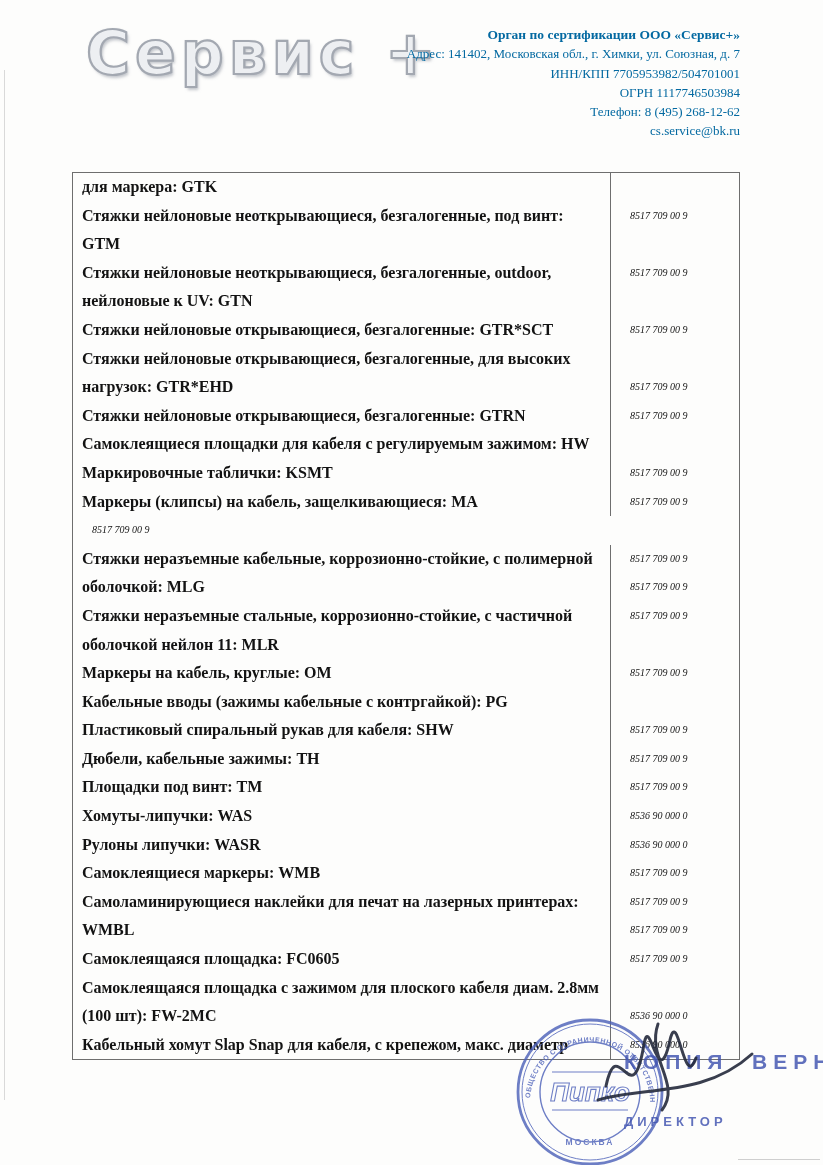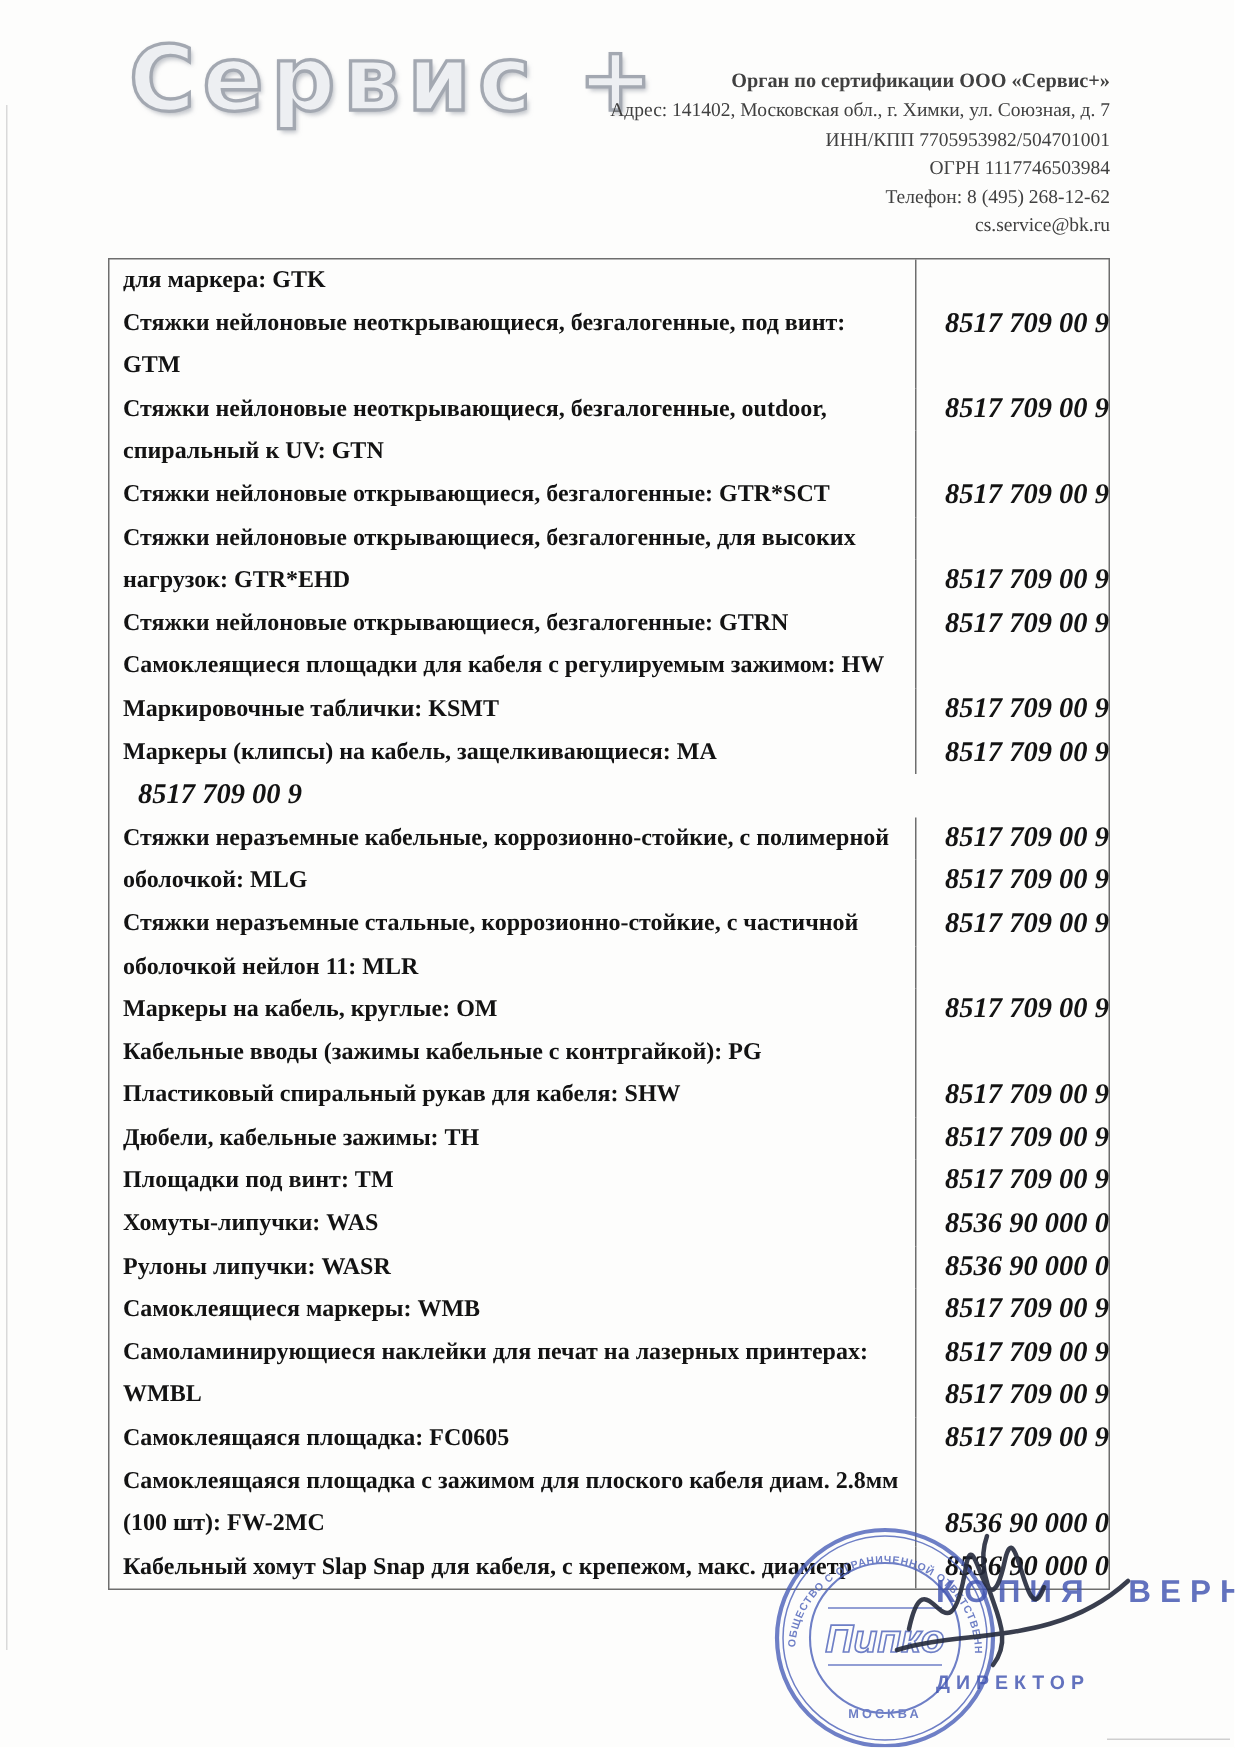--- a/index.html
+++ b/index.html
@@ -13,40 +13,40 @@
     position:absolute; left:86px; top:18px;
     font-family:"DejaVu Sans", sans-serif;
     font-size:60px; font-weight:bold; letter-spacing:5px;
     color:#edeff2;
     -webkit-text-stroke:2.2px #a3a8b1;
     text-shadow:2px 3px 3px rgba(150,155,165,.55), 0 0 2px rgba(120,126,138,.5);
     white-space:pre;
   }
   
   .header {
-    position:absolute; right:83px; top:44px;
-    text-align:right; font-size:13px; line-height:19.3px; color:#404040;
+    position:absolute; right:83px; top:25px;
+    text-align:right; font-size:13px; line-height:19.3px; color:#0369a1;
     width:420px;
   }
   .header .h-org { font-weight:bold; font-size:13.5px; }
   
   .doc-table {
     position:absolute; left:72px; top:172px; width:666px;
     border:1.4px solid #6e6e6e; background:transparent; z-index:1;
   }
   .trow { display:flex; height:28.6px; }
   .tcell-text {
     width:538px; flex:0 0 538px; box-sizing:border-box;
     padding-left:9px; border-right:1.4px solid #6e6e6e;
     font-weight:bold; font-size:16px;
     line-height:28.6px; white-space:nowrap; overflow:hidden;
   }
   .tcell-code {
     flex:1; box-sizing:border-box; padding-left:19px;
-    font-weight:bold; font-style:italic; font-size:19px;
+    font-weight:normal; font-style:italic; font-size:10px;
     line-height:28.6px; white-space:nowrap;
   }
   
   .copy-stamp {
     position:absolute; left:624px; top:1012px; z-index:3;
     font-family:"Liberation Sans", sans-serif; font-weight:bold;
     color:#4053b0; opacity:.82; white-space:pre; line-height:20px;
   }
   .copy-stamp .c1 { font-size:21px; letter-spacing:6px; }
   .copy-stamp .c2 { font-size:13px; letter-spacing:4px; }
@@ -88,21 +88,21 @@
       <div class="tcell-text">GTM</div>
       <div class="tcell-code"></div>
     </div>
 
     <div class="trow">
       <div class="tcell-text">Стяжки нейлоновые неоткрывающиеся, безгалогенные, outdoor,</div>
       <div class="tcell-code">8517 709 00 9</div>
     </div>
 
     <div class="trow">
-      <div class="tcell-text">спиральный к UV: GTN</div>
+      <div class="tcell-text">нейлоновые к UV: GTN</div>
       <div class="tcell-code"></div>
     </div>
 
     <div class="trow">
       <div class="tcell-text">Стяжки нейлоновые открывающиеся, безгалогенные: GTR*SCT</div>
       <div class="tcell-code">8517 709 00 9</div>
     </div>
 
     <div class="trow">
       <div class="tcell-text">Стяжки нейлоновые открывающиеся, безгалогенные, для высоких</div>

